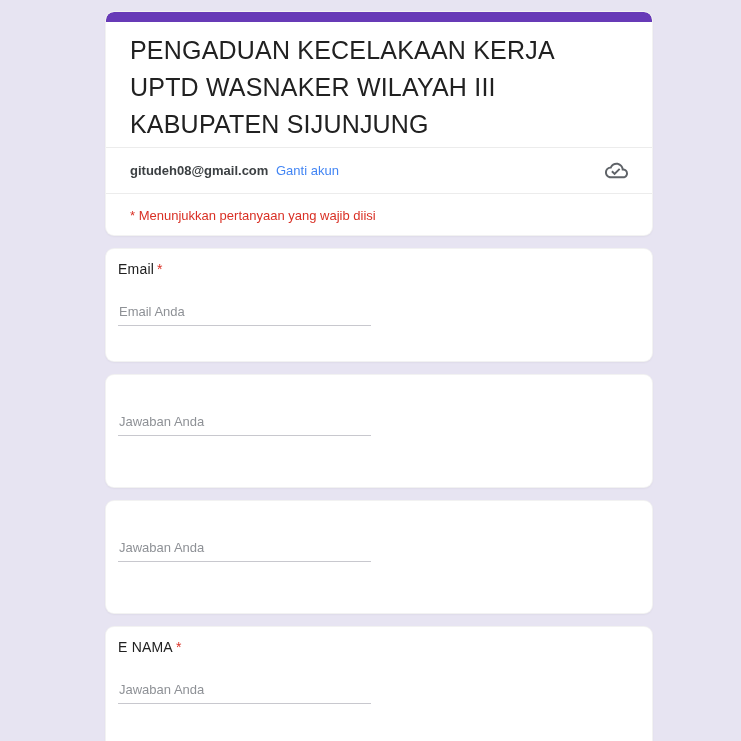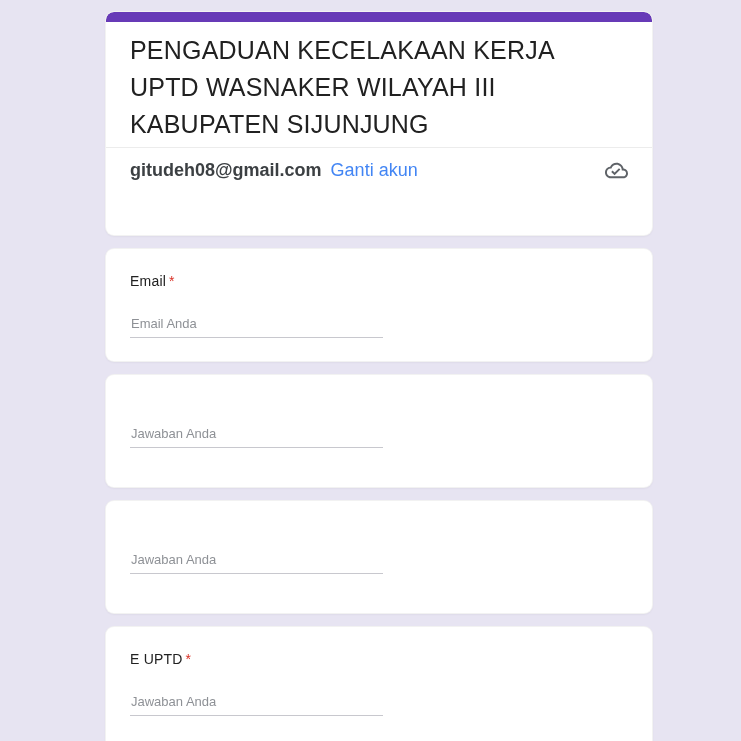--- a/index.html
+++ b/index.html
@@ -56,21 +56,21 @@
   .account-row {
     box-sizing: border-box;
     height: 46px;
     border-top: 1px solid #ececec;
     padding: 0 24px;
     display: flex;
     align-items: center;
     justify-content: space-between;
   }
   .account-text {
-    font-size: 18px;
+    font-size: 13px;
   }
   .account-email {
     font-weight: 700;
     color: #3c4043;
   }
   .switch-account {
     color: #4285f4;
     text-decoration: none;
     cursor: pointer;
     margin-left: 4px;
@@ -85,21 +85,21 @@
     padding: 0 24px;
     display: flex;
     align-items: center;
   }
   .required-note {
     font-size: 13px;
     color: #d93025;
   }
   .question-card {
     height: 114px;
-    padding: 24px;
+    padding: 12px;
   }
   .question-card.last {
     height: 140px;
   }
   .q-label {
     font-size: 14px;
     font-weight: 500;
     color: #212121;
     letter-spacing: 0.2px;
   }
@@ -138,38 +138,41 @@
         <div class="account-text">
           <span class="account-email">gitudeh08@gmail.com</span>
           <a class="switch-account">Ganti akun</a>
         </div>
         <span class="cloud-icon">
           <svg width="23" height="23" viewBox="0 0 24 24" fill="#5f6368">
             <path d="M19.35 10.04C18.67 6.59 15.64 4 12 4 9.11 4 6.6 5.64 5.35 8.04 2.34 8.36 0 10.91 0 14c0 3.31 2.69 6 6 6h13c2.76 0 5-2.24 5-5 0-2.64-2.05-4.78-4.65-4.96zM19 18H6c-2.21 0-4-1.79-4-4s1.79-4 4-4h.71C7.37 7.69 9.48 6 12 6c3.04 0 5.5 2.46 5.5 5.5v.5H19c1.66 0 3 1.34 3 3s-1.34 3-3 3zm-9-3.82l-2.09-2.09L6.5 13.5 10 17l6.01-6.01-1.41-1.41z"></path>
           </svg>
         </span>
       </div>
+      <div class="required-row">
+        <span class="required-note">* Menunjukkan pertanyaan yang wajib diisi</span>
+      </div>
     </section>
 
     <section class="card question-card">
       <div class="q-label">
         <span>Email</span><span class="req">*</span>
       </div>
       <input type="text" class="answer-input" placeholder="Email Anda" style="">
     </section>
 
     <section class="card question-card">
       <input type="text" class="answer-input" placeholder="Jawaban Anda" style="">
     </section>
 
     <section class="card question-card">
       <input type="text" class="answer-input" placeholder="Jawaban Anda" style="">
     </section>
 
     <section class="card question-card last">
       <div class="q-label">
-        <span>E UPTD</span><span class="req">*</span>
+        <span>E NAMA</span><span class="req">*</span>
       </div>
       <input type="text" class="answer-input" placeholder="Jawaban Anda" style="">
     </section>
 
   </div>
 </div>
 
 </body></html>

